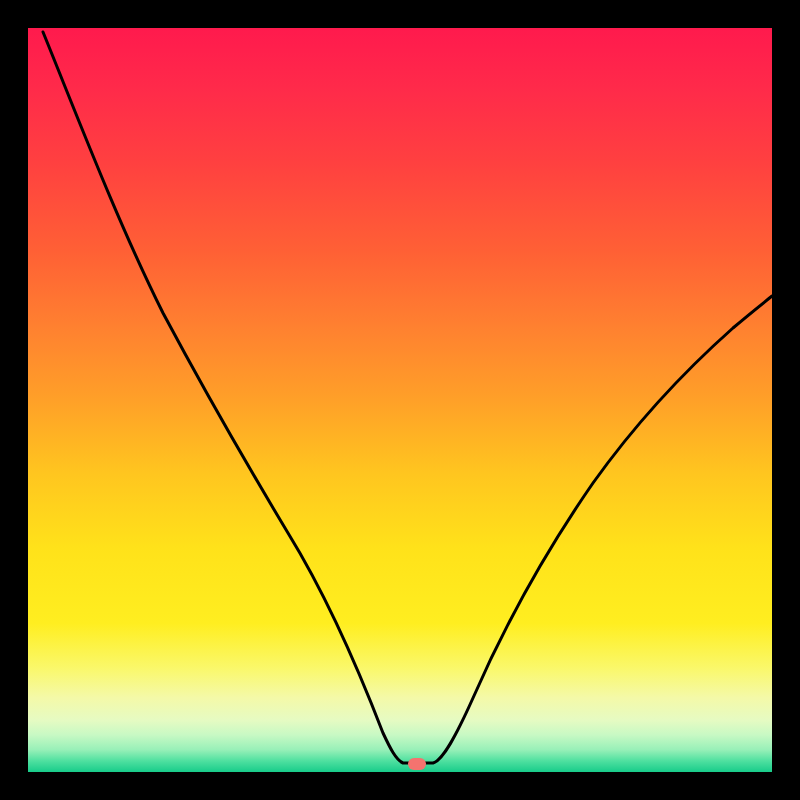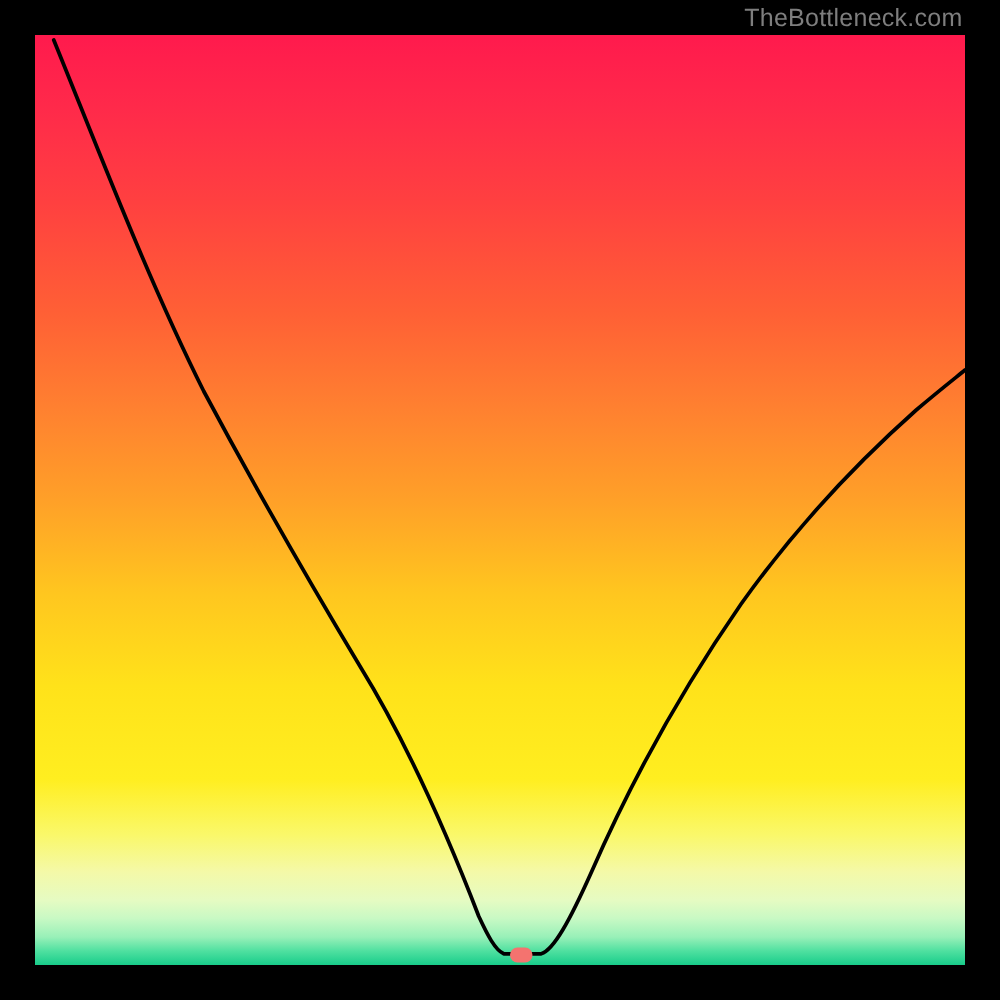--- a/index.html
+++ b/index.html
@@ -97,14 +97,13 @@
                L 405 735
                C 415 732, 428 708, 445 670
                C 480 590, 520 520, 565 455
                C 610 392, 660 340, 705 300
                C 725 283, 738 273, 744 268"></path>
     </svg>
 
     <div class="marker" style="left:52.3%; top:98.9%;"></div>
   </div>
 
-  <div class="watermark">TheBottleneck.com</div>
 </div>
 
 </body></html>

